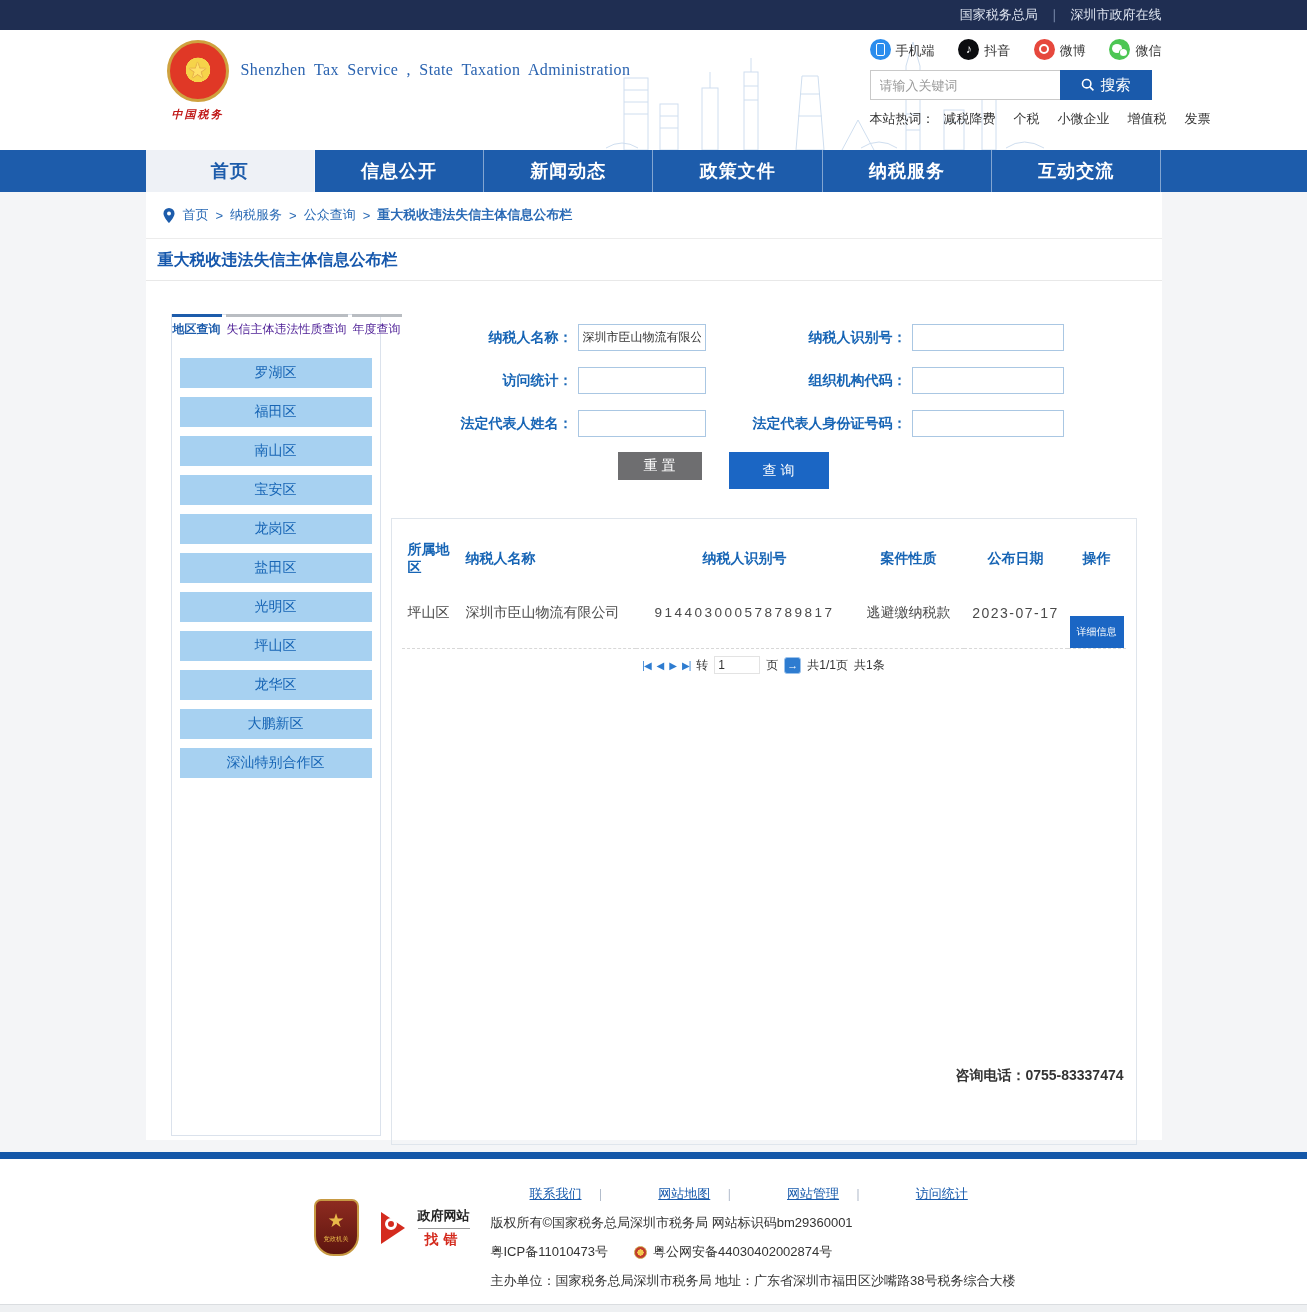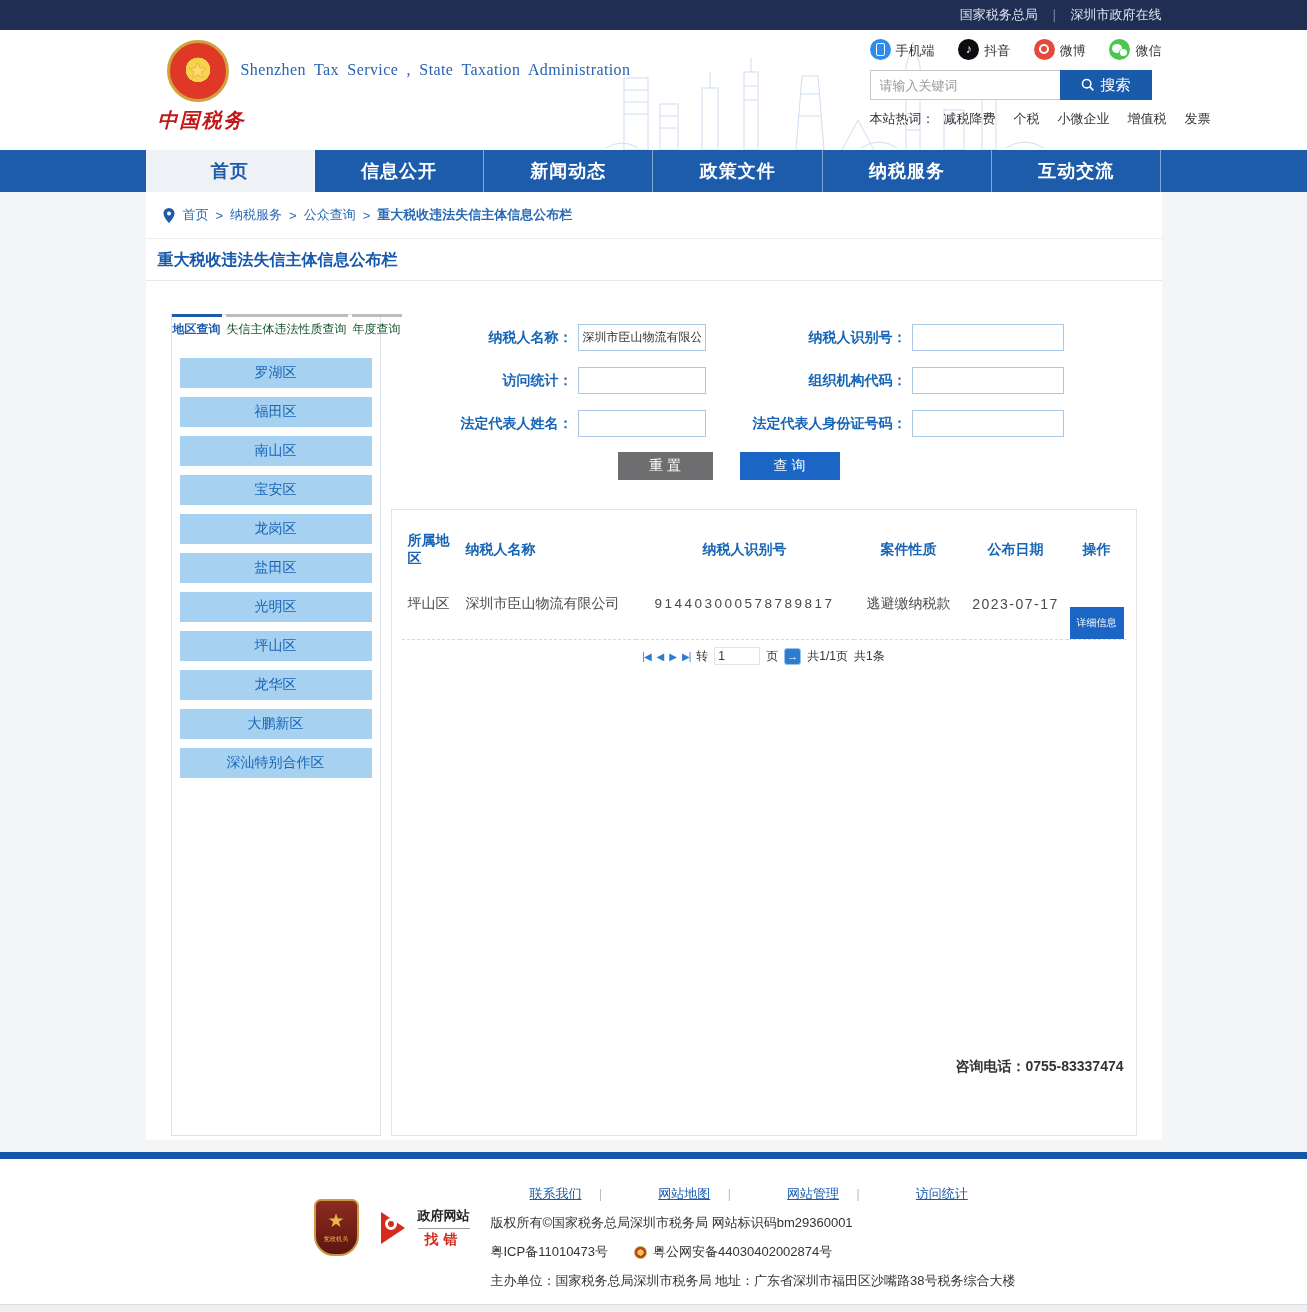--- a/index.html
+++ b/index.html
@@ -14,21 +14,21 @@
 
   
   .header { height:120px; background:#fff; position:relative; }
   .header-inner { width:1016px; margin:0 auto; height:100%; position:relative; }
   .skyline { position:absolute; left:460px; bottom:0; width:440px; height:114px; z-index:0; }
   .logo-block { position:absolute; left:12px; top:10px; width:80px; text-align:center; z-index:1; }
   .emblem { width:62px; height:62px; margin:0 auto; border-radius:50%; border:3px solid #cfa23f;
             background:radial-gradient(circle at 50% 48%, #f6d34a 0 30%, #e03826 31% 78%, #f6d34a 79% 100%);
             display:flex; align-items:center; justify-content:center; }
   .emblem-star { color:#ffe066; font-size:22px; line-height:1; text-shadow:0 0 1px #a33; }
-  .logo-cn { margin-top:5px; color:#c01818; font-weight:bold; font-style:italic; font-size:20px; letter-spacing:2px; white-space:nowrap; }
+  .logo-cn { margin-top:5px; color:#c01818; font-weight:bold; font-style:italic; font-size:11px; letter-spacing:2px; white-space:nowrap; }
   .header-title { position:absolute; left:95px; top:22px; z-index:1; }
   .header-title .cn { font-size:34px; font-weight:bold; color:#1557ac; letter-spacing:2px; white-space:nowrap; }
   .header-title .en { font-size:16px; color:#2a63b0; margin-top:9px; font-family:"Liberation Serif","DejaVu Serif",serif; letter-spacing:0.4px; word-spacing:4px; white-space:nowrap; }
   .header-right { position:absolute; right:0; top:7px; width:292px; z-index:2; }
   .social-row { display:flex; justify-content:space-between; align-items:center; height:24px; }
   .social-item { display:flex; align-items:flex-end; gap:5px; font-size:13px; color:#333; cursor:pointer; }
   .sicon { width:21px; height:21px; border-radius:50%; display:flex; align-items:center; justify-content:center; position:relative; flex:0 0 21px; }
   .phone-glyph { width:9px; height:13px; border:1.5px solid #fff; border-radius:2px; }
   .note-glyph { color:#fff; font-size:12px; font-weight:bold; }
   .donut-glyph { width:10px; height:10px; border:2px solid #fff; border-radius:50%; }
@@ -57,37 +57,37 @@
   .crumb.last { font-weight:bold; cursor:default; }
   .crumb-sep { color:#2a6ab5; font-size:13px; }
 
   .title-bar { height:42px; line-height:41px; border-bottom:1px solid #e8e8e8; color:#1557ac; font-weight:bold; font-size:16px; padding-left:12px; }
 
   .main-row { display:flex; padding:33px 0 0 25px; }
 
   
   .sidebar { width:210px; height:822px; border:1px solid #dbe2ec; background:#fff; flex:0 0 210px; }
   .side-tabs { display:flex; gap:4px; margin-top:-1px; }
-  .side-tab { border-top:3px solid #b9bdc2; font-size:12px; color:#14532d; padding:4px 1px 8px; white-space:nowrap; cursor:pointer; }
+  .side-tab { border-top:3px solid #b9bdc2; font-size:12px; color:#4c1d95; padding:4px 1px 8px; white-space:nowrap; cursor:pointer; }
   .side-tab.active { border-top-color:#1d5cab; color:#1d5cab; font-weight:bold; }
   .district-list { margin-top:12px; display:flex; flex-direction:column; gap:9px; align-items:center; }
   .district { width:192px; height:30px; background:#a7d1f1; color:#1765b5; font-size:14px; display:flex; align-items:center; justify-content:center; cursor:pointer; }
 
   
   .right-panel { width:746px; margin-left:10px; }
   .form-grid { display:grid; grid-template-columns:373px 373px; row-gap:16px; margin-top:10px; }
   .form-cell { display:flex; align-items:center; justify-content:flex-end; }
   .form-cell.c1 { padding-right:58px; }
   .form-cell.c2 { padding-right:73px; }
   .form-label { color:#1765b5; font-size:14px; font-weight:bold; margin-right:5px; white-space:nowrap; }
   .form-input { height:27px; border:1px solid #aac7e3; width:128px; padding:0 4px; font-size:12px; color:#333; outline:none; font-family:inherit; }
   .form-input.w2 { width:152px; }
   .form-buttons { margin-top:15px; display:flex; gap:27px; padding-left:227px; }
-  .btn-reset { width:95px; height:28px; background:#6e6e70; color:#fff; border:none; font-size:14px; cursor:pointer; font-family:inherit; }
-  .btn-query { width:100px; height:28px; background:#1b66c4; color:#fff; border:none; font-size:14px; cursor:pointer; font-family:inherit; }
+  .btn-reset { width:84px; height:28px; background:#6e6e70; color:#fff; border:none; font-size:14px; cursor:pointer; font-family:inherit; }
+  .btn-query { width:100px; height:37px; background:#1b66c4; color:#fff; border:none; font-size:14px; cursor:pointer; font-family:inherit; }
 
   .table-box { margin-top:29px; width:746px; height:627px; border:1px solid #dfe5ec; position:relative; padding:22px 10px 0; }
   table { width:100%; border-collapse:collapse; table-layout:fixed; }
   col.c0{width:58px} col.c1{width:176px} col.c2{width:218px} col.c3{width:110px} col.c4{width:104px} col.c5{width:58px}
   th { color:#1765b5; font-size:14px; font-weight:bold; height:30px; text-align:center; }
   th.left, td.left { text-align:left; padding-left:6px; }
   td { color:#4a4a4a; font-size:14px; height:38px; text-align:center; border-bottom:1px dashed #d8d8d8; vertical-align:middle; }
   td.num { letter-spacing:2.5px; font-size:13.5px; }
   td.date { letter-spacing:1.5px; }
   .btn-detail { background:#1b66c4; color:#fff; border:none; font-size:10px; padding:9px 7px; cursor:pointer; white-space:nowrap; font-family:inherit;margin-top:39px; }

